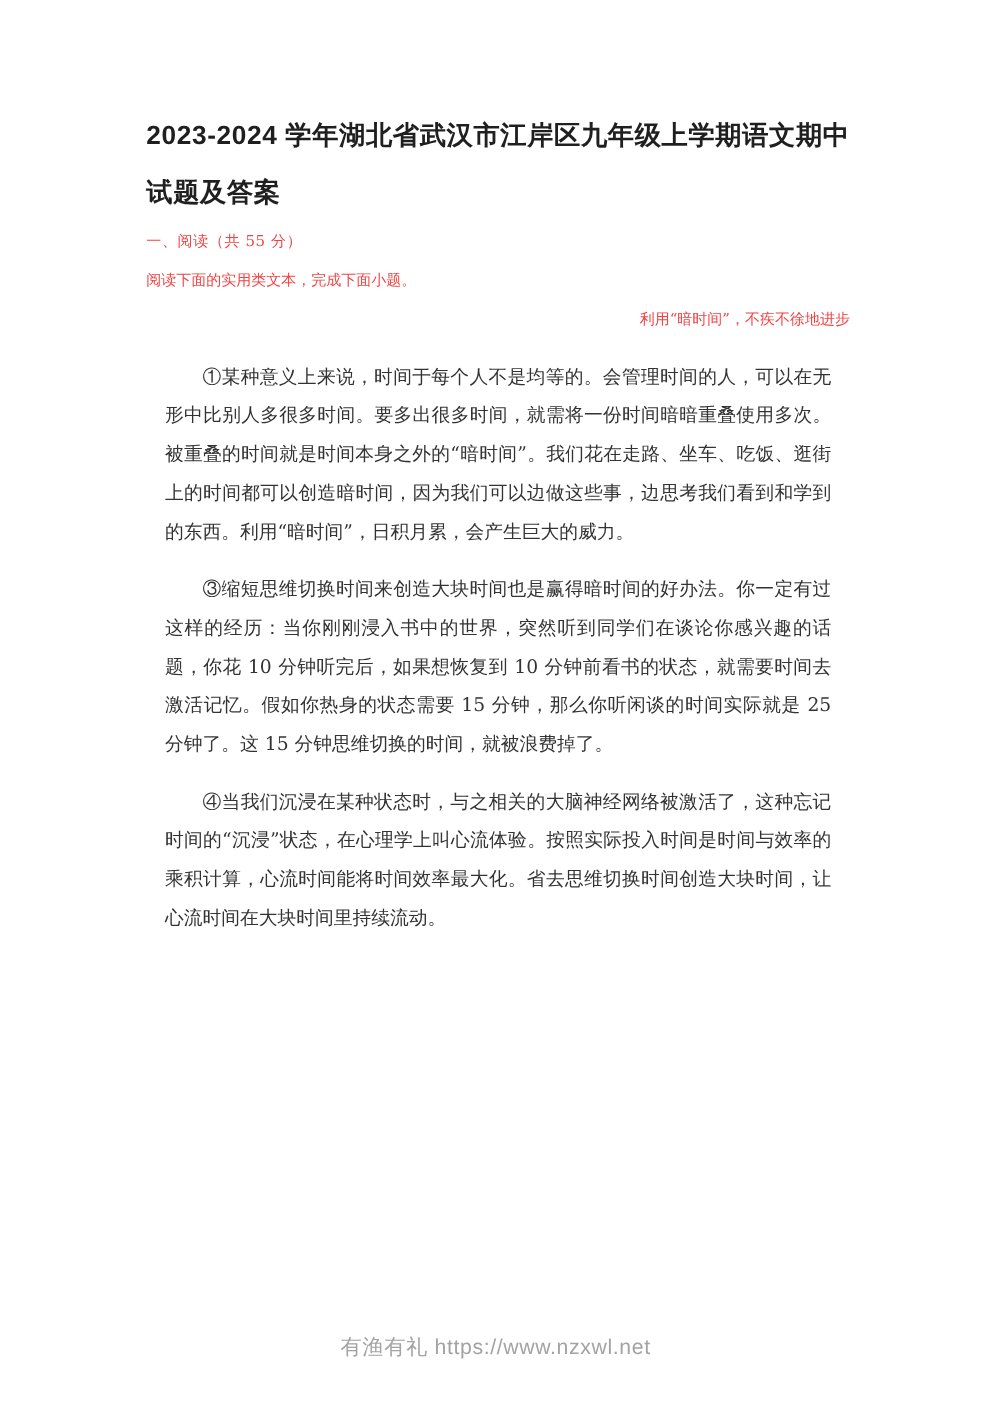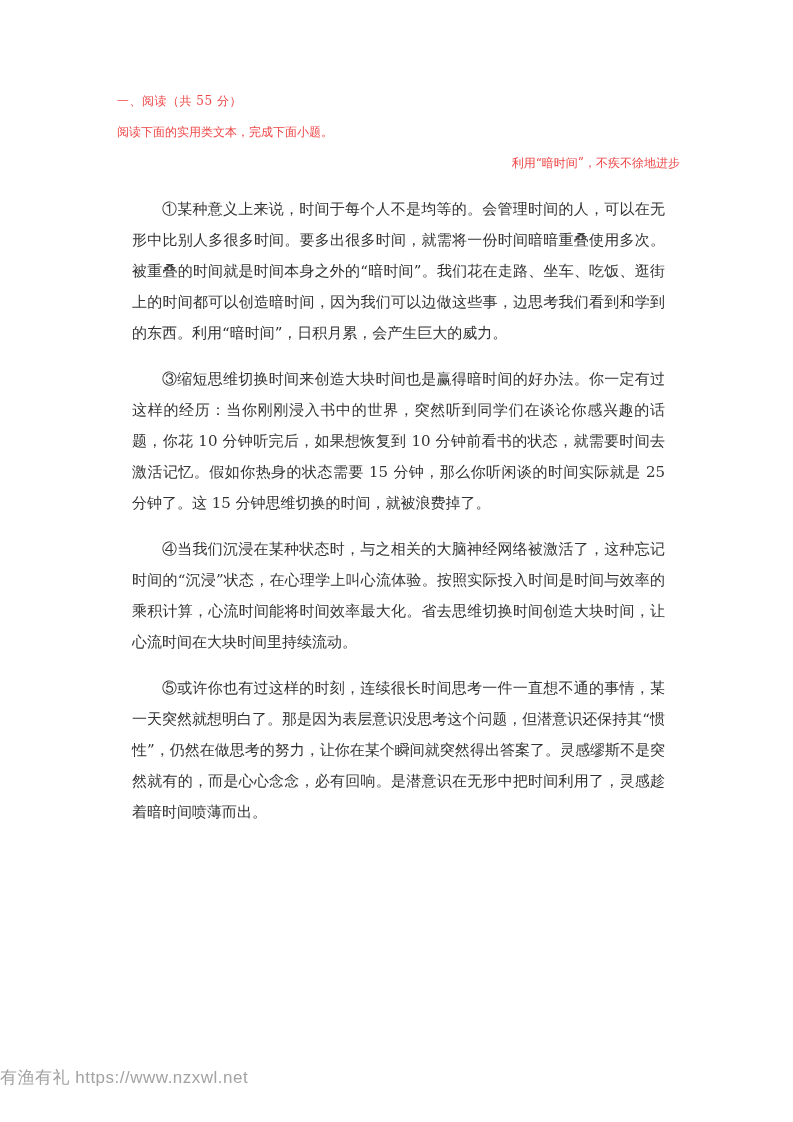--- a/index.html
+++ b/index.html
@@ -50,45 +50,45 @@
     text-align: justify;
     text-justify: inter-ideograph;
     text-indent: 2em;
     color: #333333;
   }
   .footer {
     position: absolute;
     left: 0;
     right: 0;
     bottom: 33px;
-    text-align: left;
+    text-align: center;
   }
   .footer span {
     font-family: "Liberation Sans", "DejaVu Sans", sans-serif;
     font-size: 17px;
     color: #a3a3a3;
     letter-spacing: 0.5px;
   }
 </style>
 </head>
 <body>
 
 <div class="page">
 
+  <h1 class="doc-title">2023-2024 学年湖北省武汉市江岸区九年级上学期语文期中试题及答案</h1>
 
   <div class="line section-heading">一、阅读（共 55 分）</div>
 
   <div class="line">阅读下面的实用类文本，完成下面小题。</div>
 
   <div class="line article-title">利用“暗时间”，不疾不徐地进步</div>
 
   <div class="body-text">
     <p>①某种意义上来说，时间于每个人不是均等的。会管理时间的人，可以在无形中比别人多很多时间。要多出很多时间，就需将一份时间暗暗重叠使用多次。被重叠的时间就是时间本身之外的“暗时间”。我们花在走路、坐车、吃饭、逛街上的时间都可以创造暗时间，因为我们可以边做这些事，边思考我们看到和学到的东西。利用“暗时间”，日积月累，会产生巨大的威力。</p>
     <p>③缩短思维切换时间来创造大块时间也是赢得暗时间的好办法。你一定有过这样的经历：当你刚刚浸入书中的世界，突然听到同学们在谈论你感兴趣的话题，你花 10 分钟听完后，如果想恢复到 10 分钟前看书的状态，就需要时间去激活记忆。假如你热身的状态需要 15 分钟，那么你听闲谈的时间实际就是 25 分钟了。这 15 分钟思维切换的时间，就被浪费掉了。</p>
     <p>④当我们沉浸在某种状态时，与之相关的大脑神经网络被激活了，这种忘记时间的“沉浸”状态，在心理学上叫心流体验。按照实际投入时间是时间与效率的乘积计算，心流时间能将时间效率最大化。省去思维切换时间创造大块时间，让心流时间在大块时间里持续流动。</p>
-    <p>⑤或许你也有过这样的时刻，连续很长时间思考一件一直想不通的事情，某一天突然就想明白了。那是因为表层意识没思考这个问题，但潜意识还保持其“惯性”，仍然在做思考的努力，让你在某个瞬间就突然得出答案了。灵感缪斯不是突然就有的，而是心心念念，必有回响。是潜意识在无形中把时间利用了，灵感趁着暗时间喷薄而出。</p>
   </div>
 
 </div>
 
 <div class="footer">
   <span>有渔有礼 https://www.nzxwl.net</span>
 </div>
 
 </body></html>

